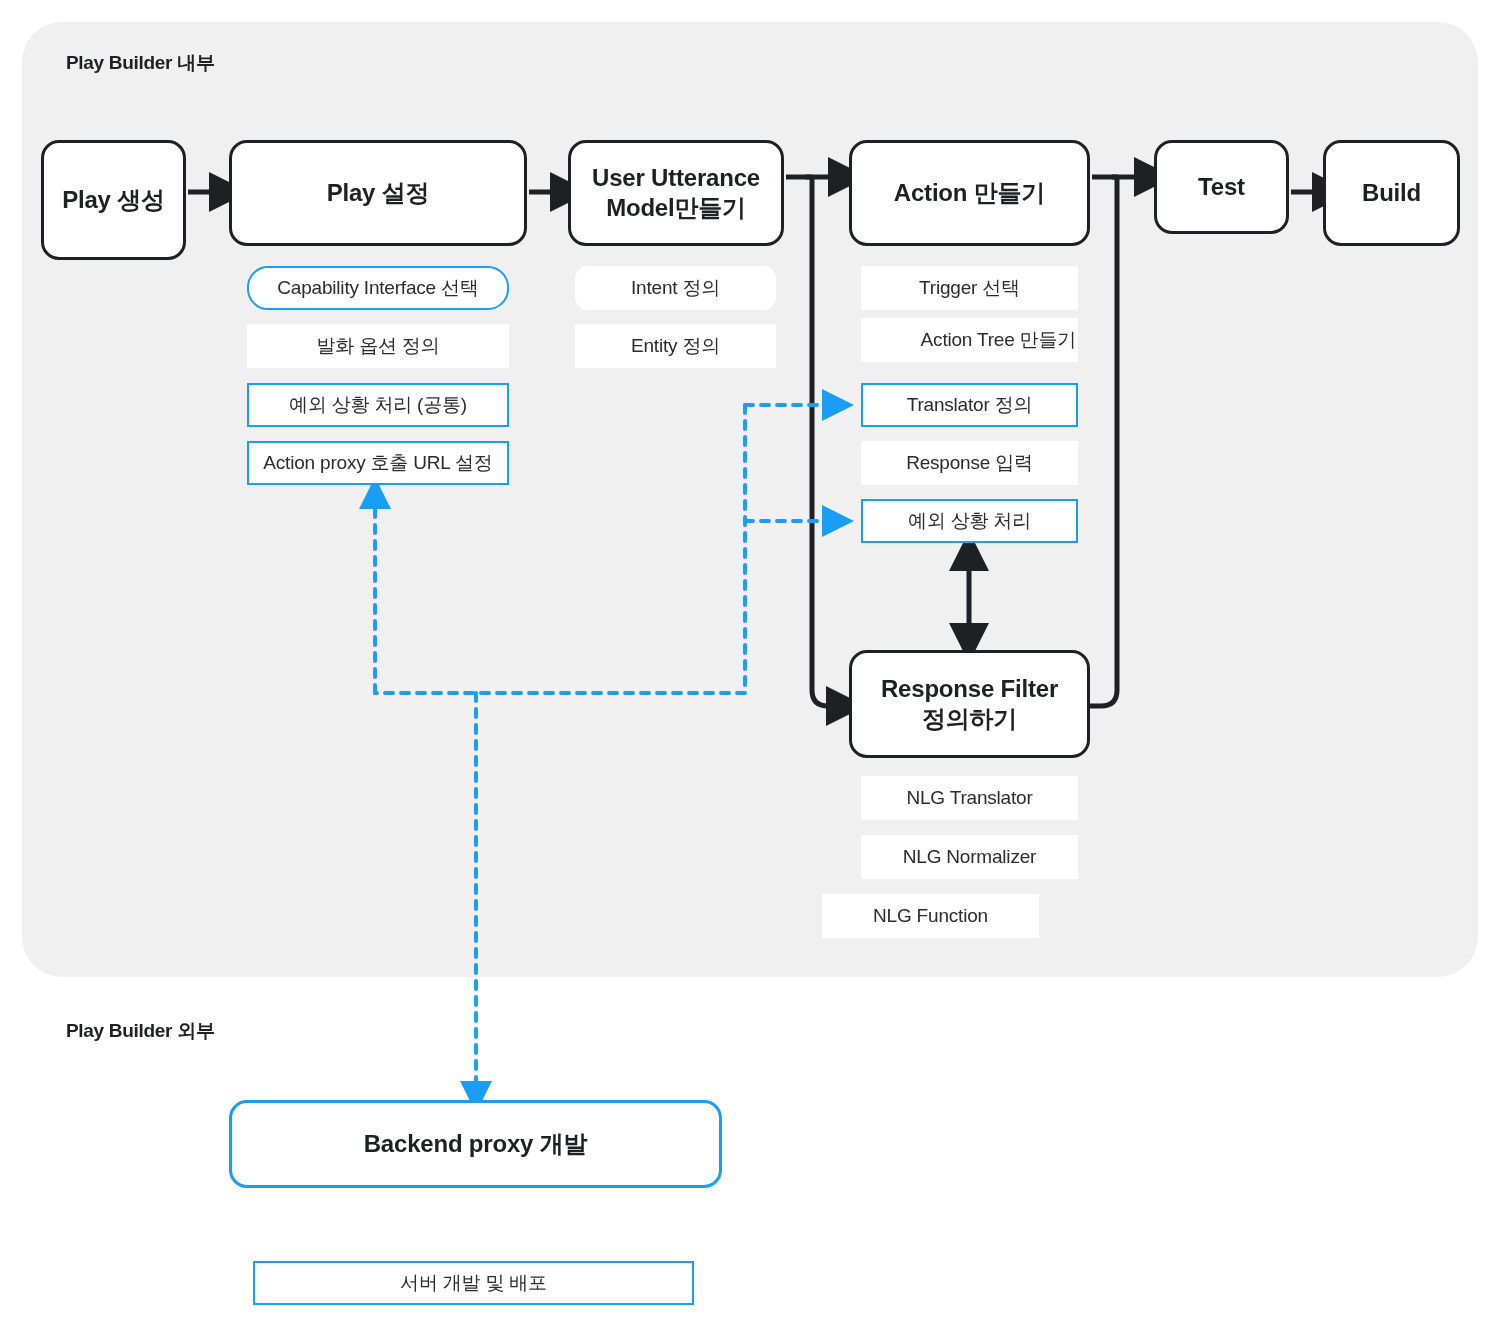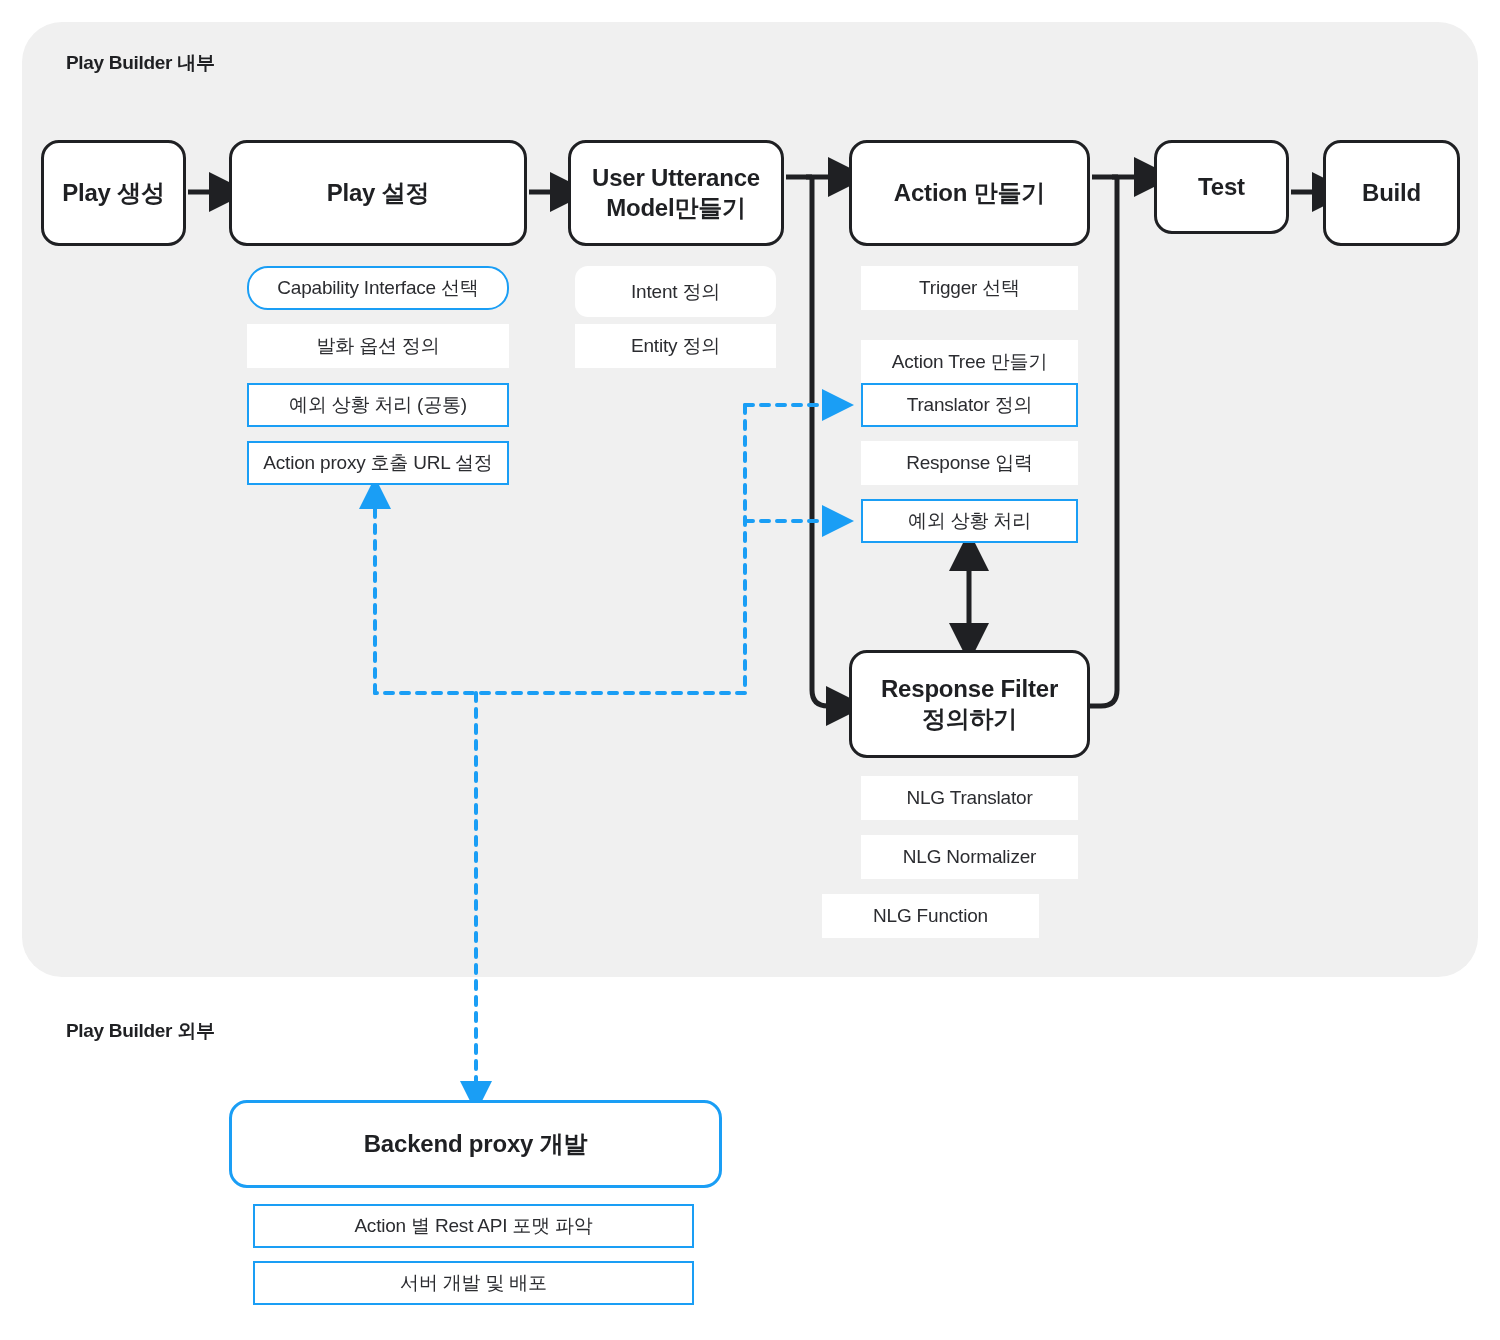--- a/index.html
+++ b/index.html
@@ -154,21 +154,21 @@
       <path d="M 375 693 L 375 505" stroke="#1a9ef5" stroke-width="4" fill="none" stroke-dasharray="8 8" stroke-linecap="round" marker-end="url(#ah-blue-big)"></path>
 
       <path d="M 476 693 L 476 1085" stroke="#1a9ef5" stroke-width="4" fill="none" stroke-dasharray="8 8" stroke-linecap="round" marker-end="url(#ah-blue-big)"></path>
     </g>
   </svg>
 
   <div class="section-title" id="title-internal">Play Builder 내부</div>
 
   <div class="section-title" id="title-external">Play Builder 외부</div>
 
-  <div class="node" style="left:41px; top:140px; width:145px; height:106px;">
+  <div class="node" style="left:41px; top:140px; width:145px; height:120px;">
     <span>Play 생성</span>
   </div>
 
   <div class="node" style="left:229px; top:140px; width:298px; height:106px;">
     <span>Play 설정</span>
   </div>
 
   <div class="node" style="left:568px; top:140px; width:216px; height:106px;">
     <span style="display:block;">
       <span style="display:block;">User Utterance</span>
@@ -205,31 +205,31 @@
   <div class="chip" style="left:247px; top:324px; width:262px; height:44px;">
     <span>발화 옵션 정의</span>
   </div>
   <div class="chip outlined" style="left:247px; top:383px; width:262px; height:44px;">
     <span>예외 상황 처리 (공통)</span>
   </div>
   <div class="chip outlined" style="left:247px; top:441px; width:262px; height:44px;">
     <span>Action proxy 호출 URL 설정</span>
   </div>
 
-  <div class="chip" style="left:575px; top:266px; width:201px; height:51px;border-radius:13px;">
+  <div class="chip" style="left:575px; top:266px; width:201px; height:44px;border-radius:13px;">
     <span>Intent 정의</span>
   </div>
   <div class="chip" style="left:575px; top:324px; width:201px; height:44px;">
     <span>Entity 정의</span>
   </div>
 
   <div class="chip" style="left:861px; top:266px; width:217px; height:44px;">
     <span>Trigger 선택</span>
   </div>
-  <div class="chip" style="left:861px; top:340px; width:217px; height:44px;">
+  <div class="chip" style="left:861px; top:318px; width:217px; height:44px;justify-content:flex-end;">
     <span>Action Tree  만들기</span>
   </div>
   <div class="chip outlined" style="left:861px; top:383px; width:217px; height:44px;">
     <span>Translator 정의</span>
   </div>
   <div class="chip" style="left:861px; top:441px; width:217px; height:44px;">
     <span>Response 입력</span>
   </div>
   <div class="chip outlined" style="left:861px; top:499px; width:217px; height:44px;">
     <span>예외 상황 처리</span>
@@ -238,20 +238,17 @@
   <div class="chip" style="left:861px; top:776px; width:217px; height:44px;align-items:center;">
     <span>NLG Translator</span>
   </div>
   <div class="chip" style="left:861px; top:835px; width:217px; height:44px;">
     <span>NLG Normalizer</span>
   </div>
   <div class="chip" style="left:822px; top:894px; width:217px; height:44px;">
     <span>NLG Function</span>
   </div>
 
-  <div class="chip outlined" style="left:253px; top:1204px; width:441px; height:44px;">
-    <span>Action 별 Rest API 포맷 파악</span>
-  </div>
   <div class="chip outlined" style="left:253px; top:1261px; width:441px; height:44px;">
     <span>서버 개발 및 배포</span>
   </div>
 
 </div>
 
 </body></html>

